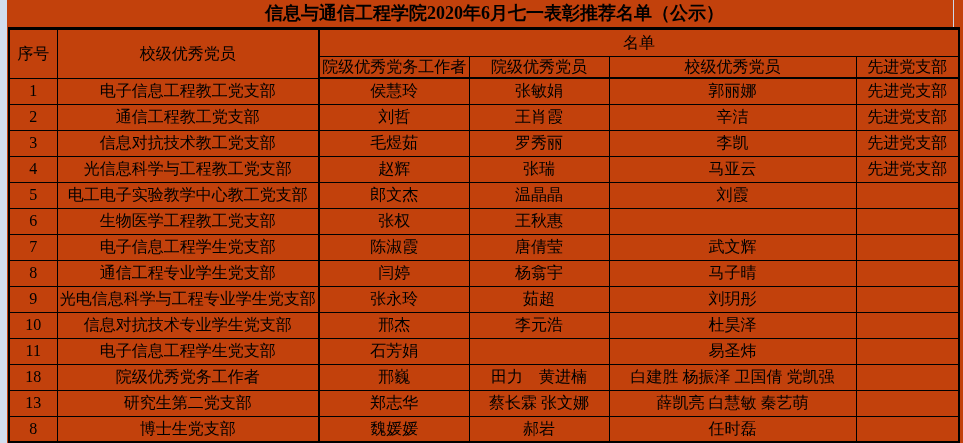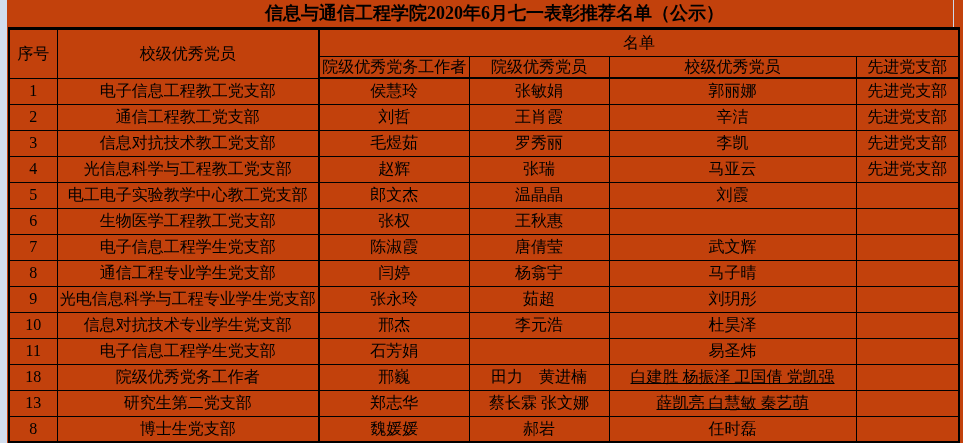--- a/index.html
+++ b/index.html
@@ -40,21 +40,21 @@
     text-align:center;vertical-align:middle;
     padding:0;overflow:hidden;white-space:nowrap;
     line-height:1;
   }
   tr.hrow1 th{height:26px;}
   tr.hrow1 th.rspan{height:auto;}
   tr.hrow2 th{height:20px;border-bottom:2px solid #000;font-family:Liberation Serif, serif;}
   tbody tr{height:26px;}
   .bl2{border-left:2px solid #000 !important;}
   td.branch{text-align:left;padding-left:3px;}
-  td.leftpad{text-align:left;padding-left:11px;text-decoration:underline;}
+  td.leftpad{text-align:left;padding-left:11px;}
 </style>
 </head>
 <body>
 
 <div class="stage">
   <div class="left-strip"></div>
   <div class="grid-mark gm-topright"></div>
   <div class="grid-mark gm-b1"></div>
   <div class="grid-mark gm-b2"></div>
 

